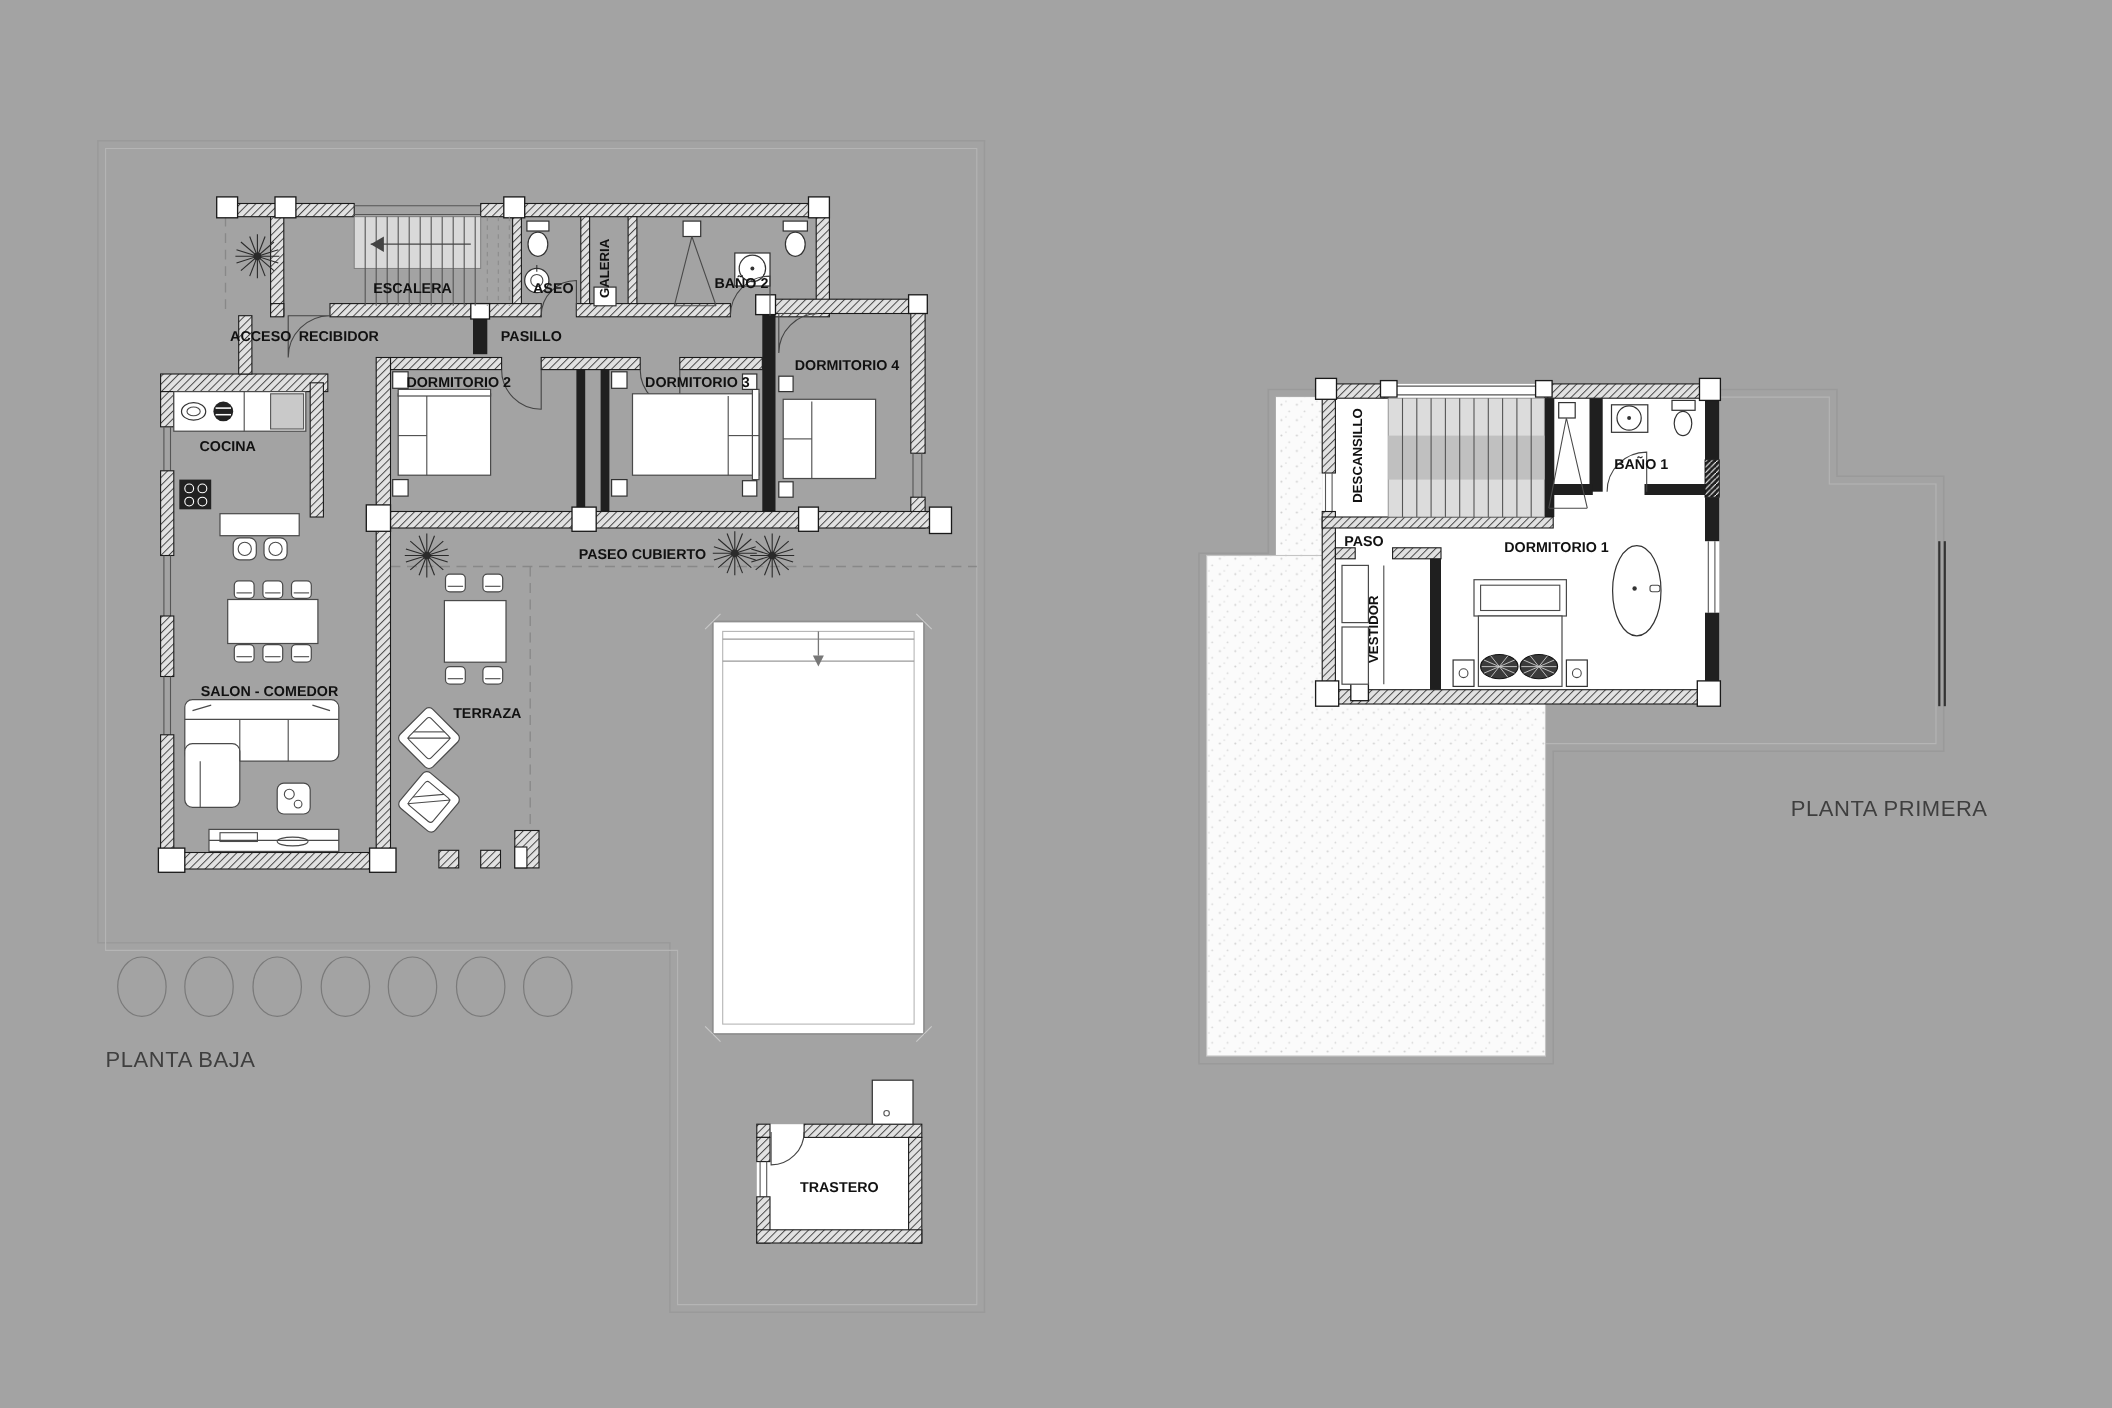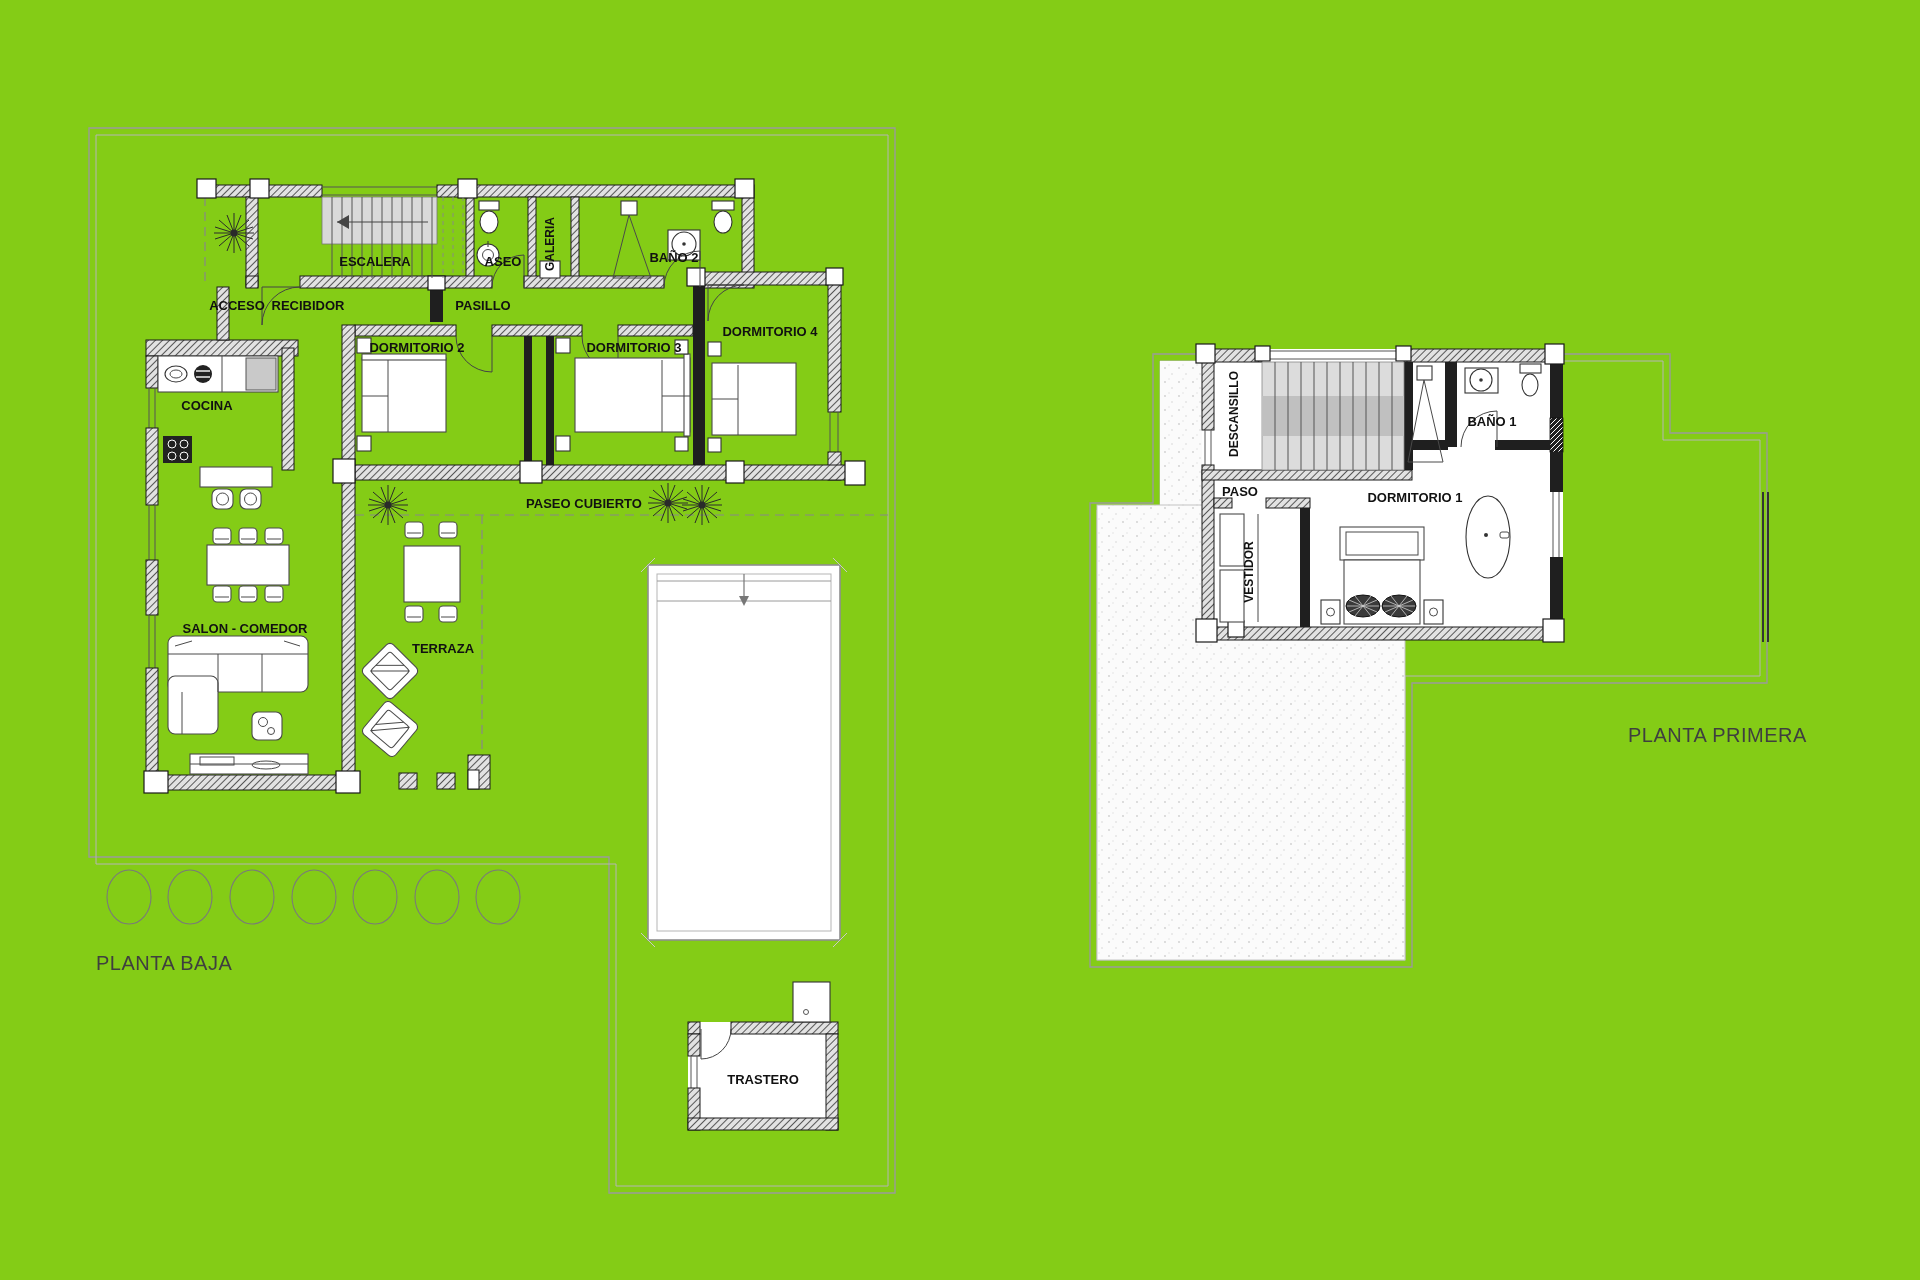--- a/index.html
+++ b/index.html
@@ -1,16 +1,16 @@
 <!DOCTYPE html>
 <html><head>
 <meta charset="utf-8">
 <style>
   html,body{margin:0;padding:0;background:#ffffff;}
-  .stage{position:relative;width:1920px;height:1280px;background:#84cc16;overflow:hidden;
+  .stage{position:relative;width:1920px;height:1280px;background:#a3a3a3;overflow:hidden;
          font-family:"Liberation Sans", sans-serif;}
   svg{display:block;}
   text{font-family:"Liberation Sans", sans-serif;}
   .room-label{font-size:13px;font-weight:bold;fill:#111;}
   .room-label-sm{font-size:12px;font-weight:bold;fill:#111;}
   .plan-title{font-size:20px;fill:#3f3f3f;letter-spacing:.5px;}
   .wall{fill:url(#hatch);stroke:#1a1a1a;stroke-width:1;}
   .swall{fill:#1f1f1f;stroke:none;}
   .pillar{fill:#fff;stroke:#1a1a1a;stroke-width:1.2;}
   .thin{fill:none;stroke:#9a9a9a;stroke-width:1.4;}

